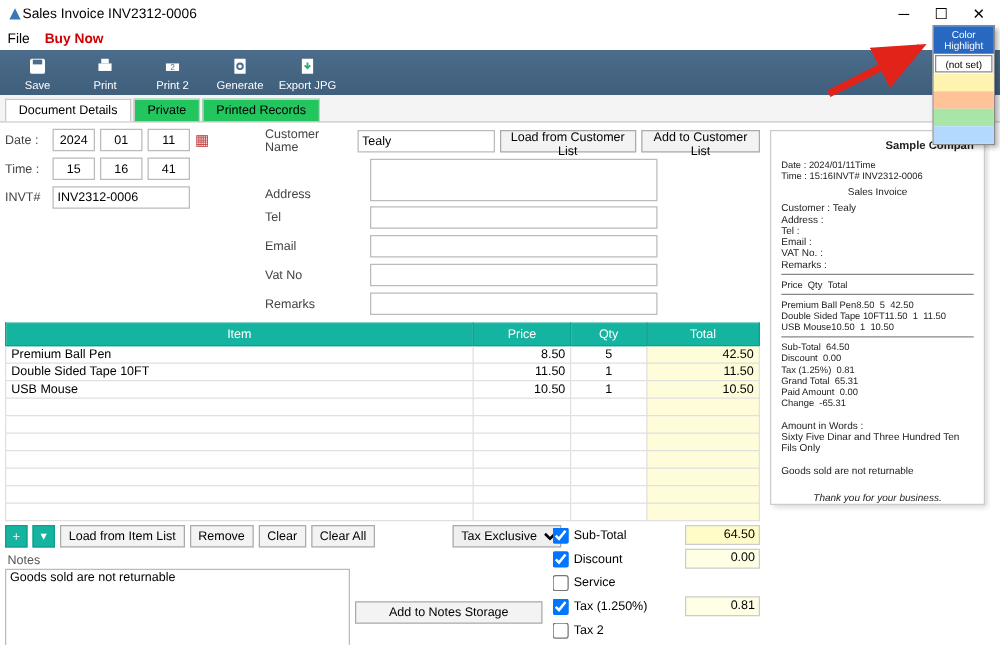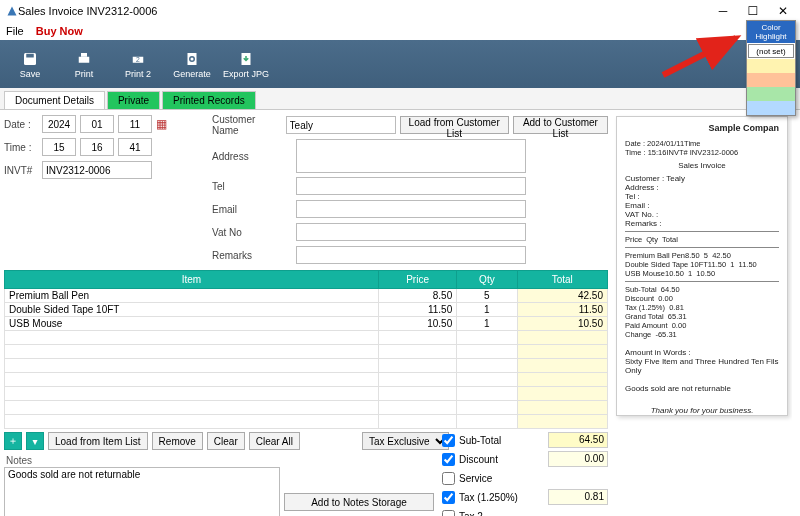--- a/index.html
+++ b/index.html
@@ -5,21 +5,21 @@
   * { box-sizing: border-box; margin: 0; padding: 0; }
   body { font-family: "Segoe UI", Arial, sans-serif; font-size: 10px; background: #fff; width: 800px; height: 516px; overflow: hidden; }
   .titlebar { height: 22px; display: flex; align-items: center; justify-content: space-between; padding: 0 2px 0 6px; background: #fff; }
   .titlebar-left { display: flex; align-items: center; gap: 0; }
   .app-icon svg { width: 12px; height: 12px; display:block;}
   .title-text { font-size: 11px; }
   .win-controls { display: flex; }
   .win-btn { width: 30px; height: 22px; display: flex; align-items: center; justify-content: center; font-size: 12px; cursor: default; }
   .menubar { height: 18px; display:flex; align-items:center; padding:0 6px; gap:12px; font-size:11px;}
   .buy-now { color:#c00; font-weight:bold;}
-  .toolbar { height: 48px; background: linear-gradient(#4b6c8a,#3f5f7c); display:flex; padding:2px 6px; gap:6px; color:#fff; }
+  .toolbar { height: 36px; background: linear-gradient(#4b6c8a,#3f5f7c); display:flex; padding:2px 6px; gap:6px; color:#fff; }
   .tool-btn { width:48px; display:flex; flex-direction:column; align-items:center; justify-content:center; gap:1px; font-size:9px; cursor:pointer;}
   .tool-btn svg { width:18px; height:18px; }
   .tabs { height:22px; border-bottom:1px solid #c9c9c9; display:flex; align-items:flex-end; padding:0 4px; gap:0; font-size:10px; background:#f4f4f4;}
   .tab { padding:3px 10px; border:1px solid #c9c9c9; border-bottom:none; background:#22c55e; cursor:pointer; margin-right:2px;}
   .tab.active { background:#fff; font-weight:normal;}
   .body-area { display:flex; height:414px;}
   .left-pane { width:612px; padding:4px 4px 0 4px; display:flex; flex-direction:column; }
   .right-pane { width:180px; padding:6px 4px; overflow:hidden; border-left:0;}
   .row { display:flex; align-items:center; gap:4px; margin-bottom:3px; min-height:20px;}
   .label { color:#444; }
@@ -149,21 +149,21 @@
           <input type="text" style="width: 110px;" value="INV2312-0006">
         </div>
       </div>
       <div style="flex:1;">
         <div class="row">
           <span class="label" style="width:80px;">Customer Name</span>
           <input type="text" style="width: 110px;" value="Tealy">
           <button class="btn">Load from Customer List</button>
           <button class="btn">Add to Customer List</button>
         </div>
-        <div class="row" style="align-items:center;">
+        <div class="row" style="align-items:flex-end;">
           <span class="label" style="width:80px;">Address</span>
           <textarea style="width: 230px;"></textarea>
         </div>
         <div class="row">
             <span class="label" style="width:80px;">Tel</span>
             <input type="text" style="width: 230px;">
           </div>
         <div class="row">
             <span class="label" style="width:80px;">Email</span>
             <input type="text" style="width: 230px;">
@@ -360,21 +360,21 @@
       <div class="preview-row">
           <span></span>
           <span><span>Paid Amount</span>&nbsp;&nbsp;<span>0.00</span></span>
         </div>
       <div class="preview-row">
           <span></span>
           <span><span>Change</span>&nbsp;&nbsp;<span>-65.31</span></span>
         </div>
       <br>
       <div>Amount in Words :</div>
-      <div>Sixty Five Item and Three Hundred Ten Fils Only</div>
+      <div>Sixty Five Dinar and Three Hundred Ten Fils Only</div>
       <br>
       <div>Goods sold are not returnable</div>
       <br>
       <div class="center" style="font-style:italic;">Thank you for your business.</div>
     </div>
   </div>
 </div>
 
 <div class="highlight-dd">
   <div class="hd">Color Highlight</div>

